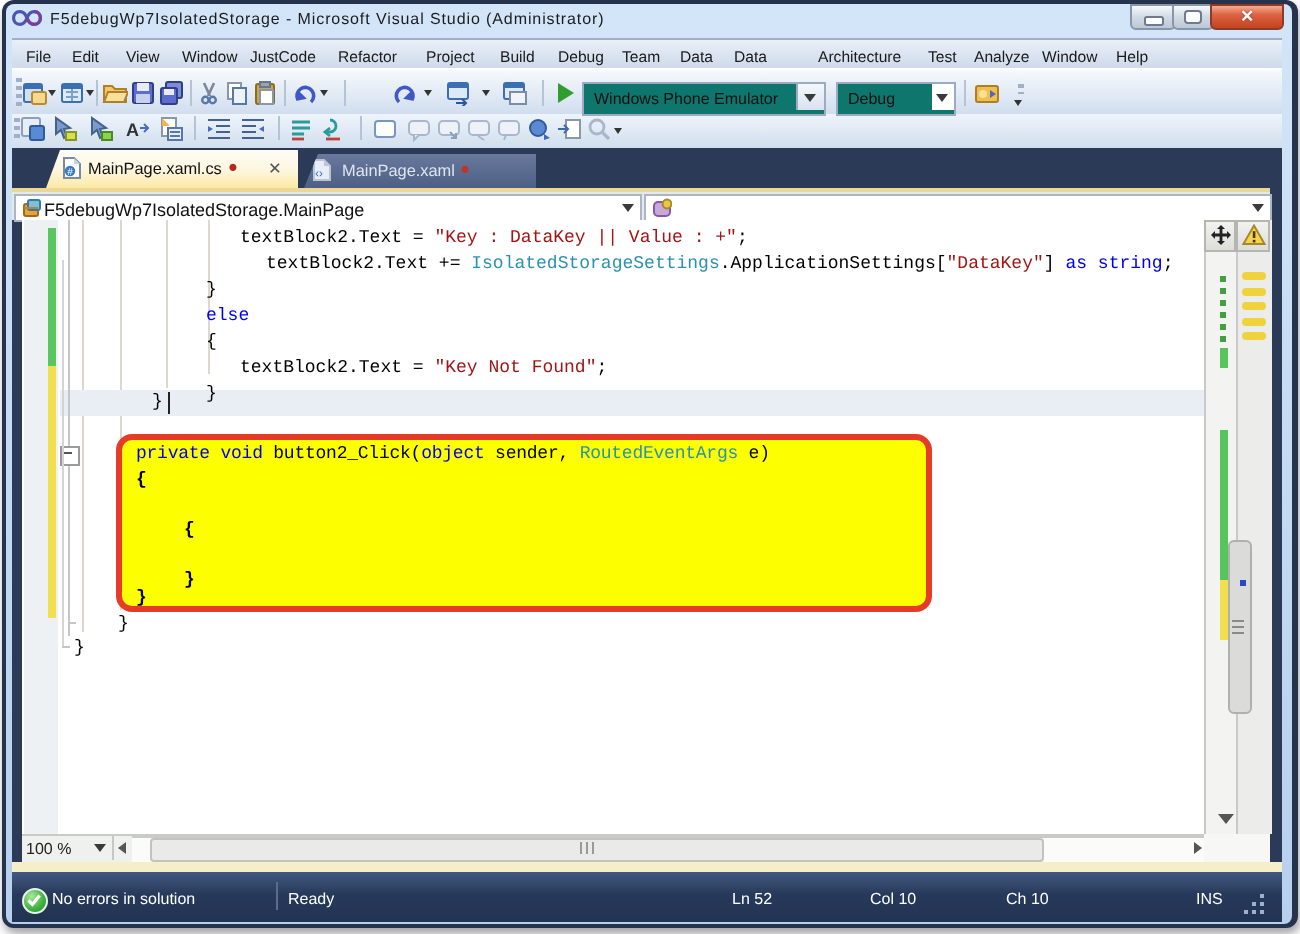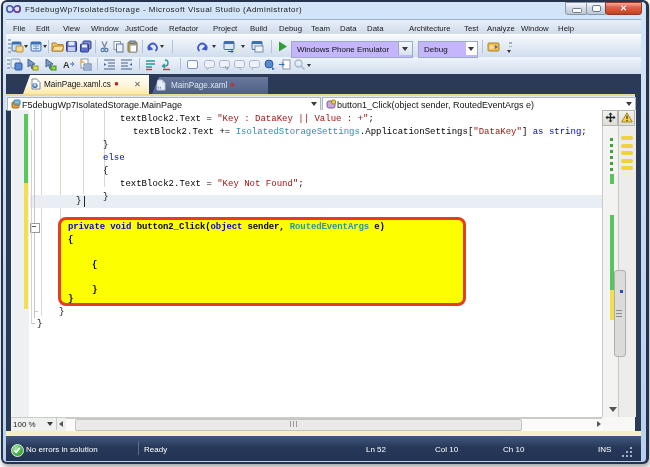--- a/index.html
+++ b/index.html
@@ -24,21 +24,21 @@
 #trky{left:24px;top:183px;width:4px;height:126px;background:#f2df50}
 .guide{width:1px;background:#dcd8cb}
 #band{left:30px;top:195px;width:572px;height:13px;background:#e9eef5}
 #box{left:58px;top:217px;width:402px;height:83px;background:#fdff00;border:3px solid #e63b28;border-radius:8px}
 .cl{position:absolute;font-family:"Liberation Mono",monospace;font-size:9px;letter-spacing:0;white-space:pre;color:#000}
 #box .cl{letter-spacing:-.12px;font-weight:bold}
 .sep1{position:absolute;top:40px;width:1px;height:13px;background:#b5c3d6}
 .sep2{position:absolute;top:58px;width:1px;height:12px;background:#b5c3d6}
 .grip{position:absolute;width:3px;background:repeating-linear-gradient(#9fb0c8 0 2px,transparent 2px 4px)}
 .dar2{position:absolute;width:0;height:0;border-left:2.5px solid transparent;border-right:2.5px solid transparent;border-top:3px solid #333}
-.combo{position:absolute;top:41px;height:15px;background:#c4b5fd;border:1px solid #9cabc2;font-size:8px;color:#111}
+.combo{position:absolute;top:41px;height:15px;background:#0f766e;border:1px solid #9cabc2;font-size:8px;color:#111}
 .cicon{position:absolute;top:40px;width:13px;height:13px}
 .k{color:#0000e8}.t{color:#2b91af}.s{color:#a31515}
 #scol1{left:602px;top:110px;width:16px;height:307px;background:#f3f3f1;border-left:1px solid #c9c9c9}
 #scol2{left:618px;top:110px;width:17px;height:307px;background:#ececea;border-left:1px solid #c9c9c9}
 .hdr{top:110px;height:14px;background:linear-gradient(#f2f2f0,#ddddd9);border:1px solid #b6b6b0}
 .ybar{left:621px;width:12px;height:4px;background:#f0d23c;border-radius:2px}
 .gdot{left:610px;width:3px;height:3px;background:#3fa23f}
 #thumbv{left:614px;top:270px;width:10px;height:85px;background:#dbdbd9;border:1px solid #b0b0ae;border-radius:3px}
 #zoomrow{left:11px;top:417px;width:591px;height:14px;background:#eff1ef;border-top:1px solid #c9cbc9;font-size:8px;color:#222}
 #corner{left:602px;top:417px;width:33px;height:14px;background:#f7f7f5}
@@ -284,21 +284,20 @@
       <path d="M1 5 h7" stroke="#c87f20"></path>
     </svg>
     <span style="position:absolute;left:14px;top:2px">F5debugWp7IsolatedStorage.MainPage</span>
     <div class="darr" style="position:absolute;right:3px;top:4px"></div>
   </div>
 <div class="a field" style="left:322px;width:312px">
     <svg style="position:absolute;left:3px;top:1px" width="10" height="10" viewBox="0 0 10 10">
       <rect x="1" y="2" width="8" height="7" rx="2" fill="#c8a8d8" stroke="#8858a8"></rect>
       <circle cx="7.5" cy="3" r="2.2" fill="#e8c84a" stroke="#a8882a"></circle>
     </svg>
-    <span style="position:absolute;left:14px;top:2px">button1_Click(object sender, RoutedEventArgs e)</span>
     <div class="darr" style="position:absolute;right:3px;top:4px"></div>
   </div>
 
 <div class="a" id="editor"></div>
 <div class="a" id="emargin"></div>
 <div class="a" id="trkg"></div>
 <div class="a" id="trky"></div>
 <div class="a guide" style="left:41px;top:110px;height:206px"></div>
 <div class="a guide" style="left:60px;top:110px;height:195px"></div>
 <div class="a guide" style="left:83px;top:110px;height:84px"></div>
@@ -316,21 +315,21 @@
 <div class="a" style="left:84px;top:196px;width:1px;height:11px;background:#222"></div>
 
 <div class="a" style="left:34px;top:110px;width:1px;height:208px;background:#c6c6c6"></div>
 <div class="a" style="left:30px;top:223px;width:8px;height:8px;background:#fff;border:1px solid #9a9a9a"></div>
 <div class="a" style="left:32px;top:226px;width:4px;height:1px;background:#555"></div>
 <div class="a" style="left:34px;top:311px;width:4px;height:1px;background:#c6c6c6"></div>
 <div class="a" style="left:31px;top:323px;width:4px;height:1px;background:#c6c6c6"></div>
 <div class="a" style="left:31px;top:130px;width:1px;height:193px;background:#d4d4d4"></div>
 
 <div class="a" id="box">
-<div class="cl" style="left:7px;top:2px;font-weight:bold"><span class="k">private</span> <span class="k">void</span> button2_Click(<span class="k">object</span> sender, <span class="t">RoutedEventArgs</span> e)</div>
+<div class="cl" style="left:7px;top:2px;font-weight:normal"><span class="k">private</span> <span class="k">void</span> button2_Click(<span class="k">object</span> sender, <span class="t">RoutedEventArgs</span> e)</div>
 <div class="cl" style="left:7px;top:15px;font-weight:bold">{</div>
 <div class="cl" style="left:31px;top:40px;font-weight:bold">{</div>
 <div class="cl" style="left:31px;top:65px;font-weight:bold">}</div>
 <div class="cl" style="left:7px;top:74px;font-weight:bold">}</div>
 </div>
 <div class="cl" style="left:59px;top:307px">}</div>
 <div class="cl" style="left:37px;top:319px">}</div>
 
 <div class="a" id="scol1"></div>
 <div class="a" id="scol2"></div>

